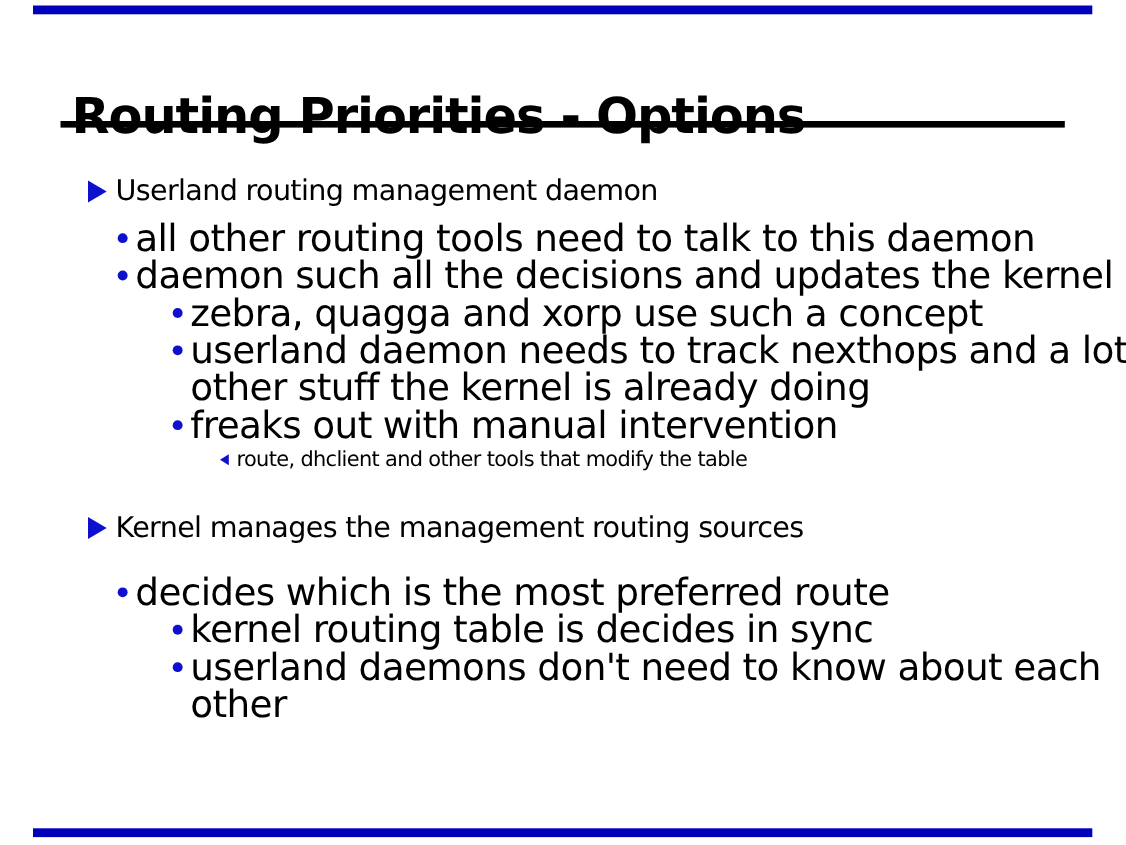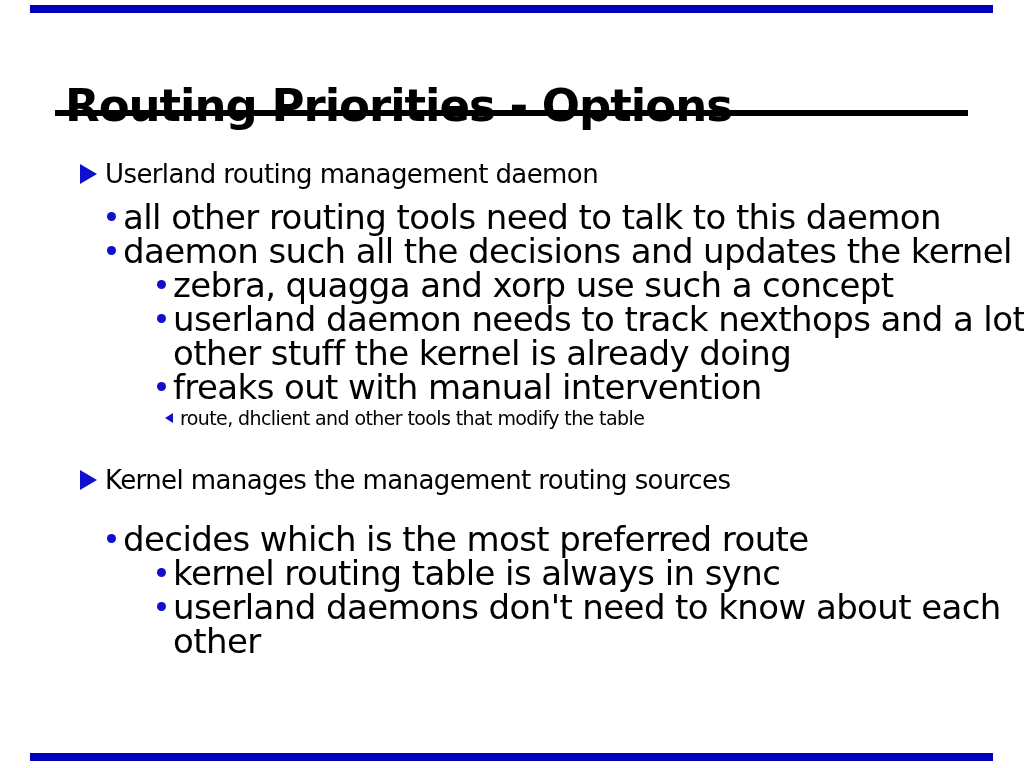--- a/index.html
+++ b/index.html
@@ -53,21 +53,21 @@
   }
   .item {
     display: flex;
     align-items: flex-start;
     letter-spacing: -0.6px;
   }
   .item .text { white-space: nowrap; }
 
   .item.l1 { font-size: 26px; line-height: 36px; }
   .item.l2, .item.l3 { font-size: 34px; line-height: 34px; }
-  .item.l4 { font-size: 19px; line-height: 28px; }
+  .item.l4 { font-size: 19px; line-height: 28px; padding-left: 35px; }
 
   .l1 .bullet { margin-left: 80px; width: 25px; }
   .l2 .bullet { margin-left: 107px; width: 16px; }
   .l3 .bullet { margin-left: 157px; width: 16px; }
   .l4 .bullet { margin-left: 165px; width: 15px; }
 
   .bullet { flex: 0 0 auto; display: block; }
 
   .l1 .bullet::before {
     content: "";
@@ -140,21 +140,21 @@
       <div class="item l1 section">
         <span class="bullet"></span>
         <div class="text">Kernel manages the management routing sources</div>
       </div>
       <div class="item l2">
         <span class="bullet"></span>
         <div class="text">decides which is the most preferred route</div>
       </div>
       <div class="item l3">
         <span class="bullet"></span>
-        <div class="text">kernel routing table is always in sync</div>
+        <div class="text">kernel routing table is decides in sync</div>
       </div>
       <div class="item l3">
         <span class="bullet"></span>
         <div class="text">userland daemons don't need to know about each<br>other</div>
       </div>
     </div>
   <div class="edge-bar bottom"></div>
 </div>
 
 </body></html>

